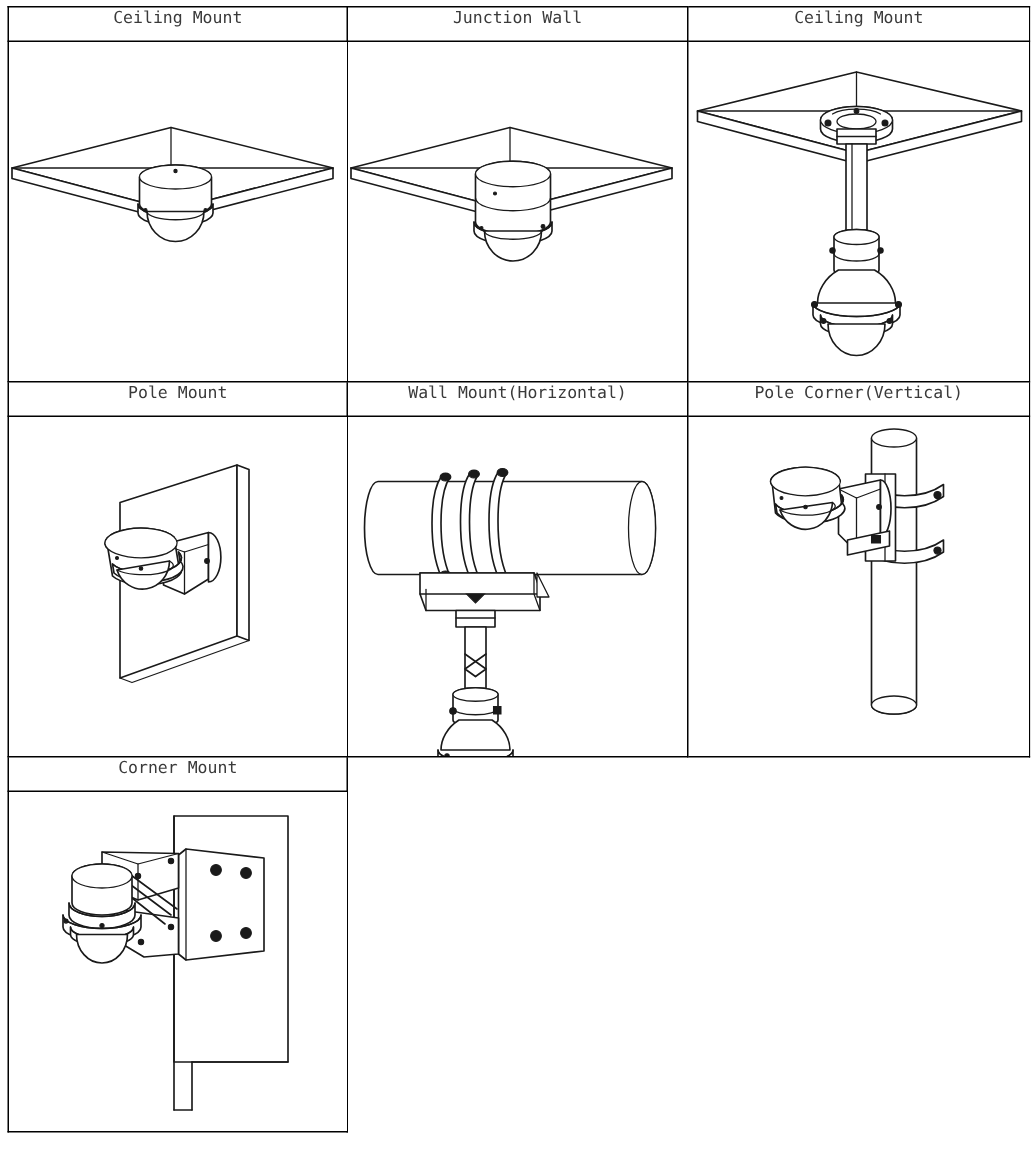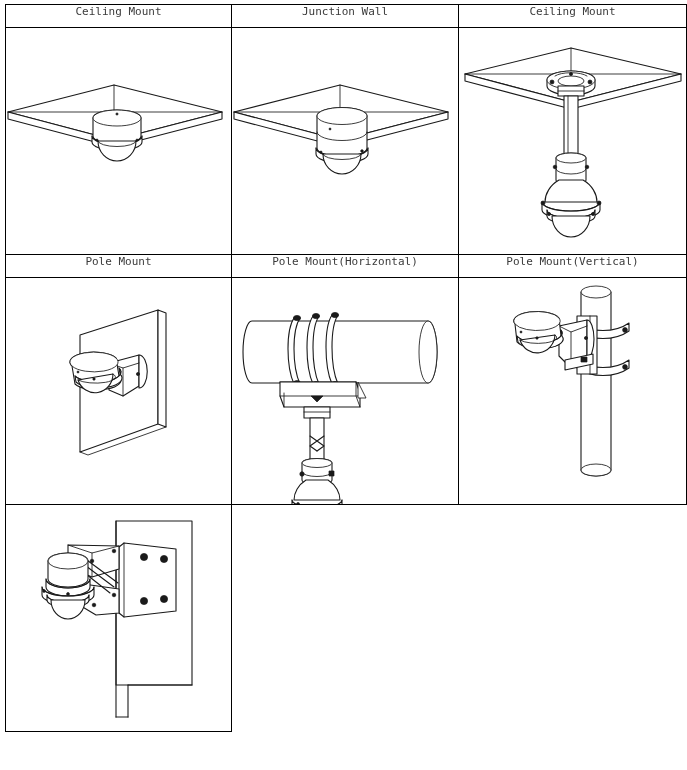--- a/index.html
+++ b/index.html
@@ -217,22 +217,22 @@
             <circle class="fillk" cx="134" cy="186" r="1.6"></circle>
 
             <path class="fillw" d="M93 188 a19 21 0 0 0 38 0 Z"></path>
           </g>
         </svg>
       </td>
     </tr>
 
     <tr>
       <td class="col1 hdr">Pole Mount</td>
-      <td class="col2 hdr">Pole Mount(Horizontal)</td>
-      <td class="col3 hdr">Pole Mount(Vertical)</td>
+      <td class="col2 hdr">Wall Mount(Horizontal)</td>
+      <td class="col3 hdr">Pole Corner(Vertical)</td>
     </tr>
 
     <tr>
 
       <td class="col1 cell-body">
         <svg class="art" viewBox="0 0 225 226" preserveAspectRatio="xMidYMid meet">
           <g>
 
             <path class="fillw" d="M74 57 L152 32 L152 146 L74 174 Z"></path>
             <path class="fillw" d="M152 32 L160 35 L160 149 L152 146 Z"></path>
@@ -355,20 +355,25 @@
             <path class="ln-thin" d="M58 58 a23 9.5 0 0 0 44 -6"></path>
             <path class="fillw" d="M61 62 a18 19 0 0 0 35 -5 Z"></path>
             <path class="ln-thin" d="M61 62 a18 5.5 0 0 0 35 -5"></path>
             <circle class="fillk" cx="62" cy="54" r="1"></circle>
             <circle class="fillk" cx="78" cy="60" r="1.2"></circle>
           </g>
         </svg>
       </td>
     </tr>
 
+    <tr>
+      <td class="col1 hdr">Corner Mount</td>
+      <td class="col2 empty"></td>
+      <td class="col3 empty"></td>
+    </tr>
 
     <tr>
 
       <td class="col1 cell-body tall">
         <svg class="art" viewBox="0 0 225 226" preserveAspectRatio="xMidYMid meet">
           <g>
 
             <path class="fillw" d="M110 16 L186 16 L186 180 L110 180 Z"></path>
             <path class="ln" d="M110 16 L110 212"></path>
             <path class="ln" d="M110 212 L122 212"></path>

